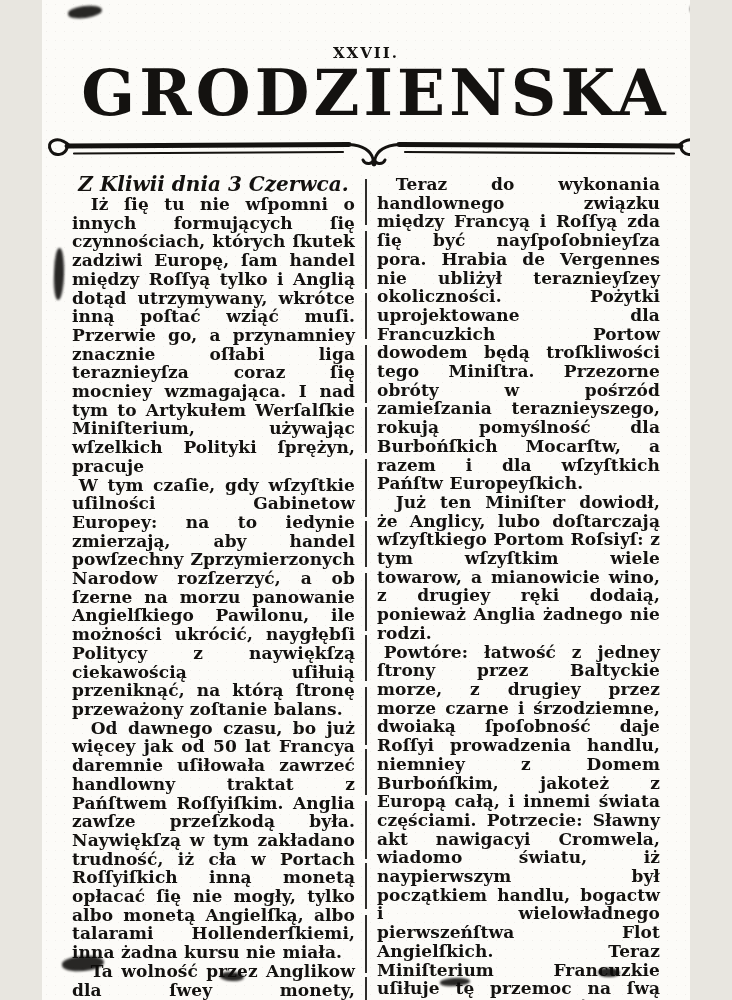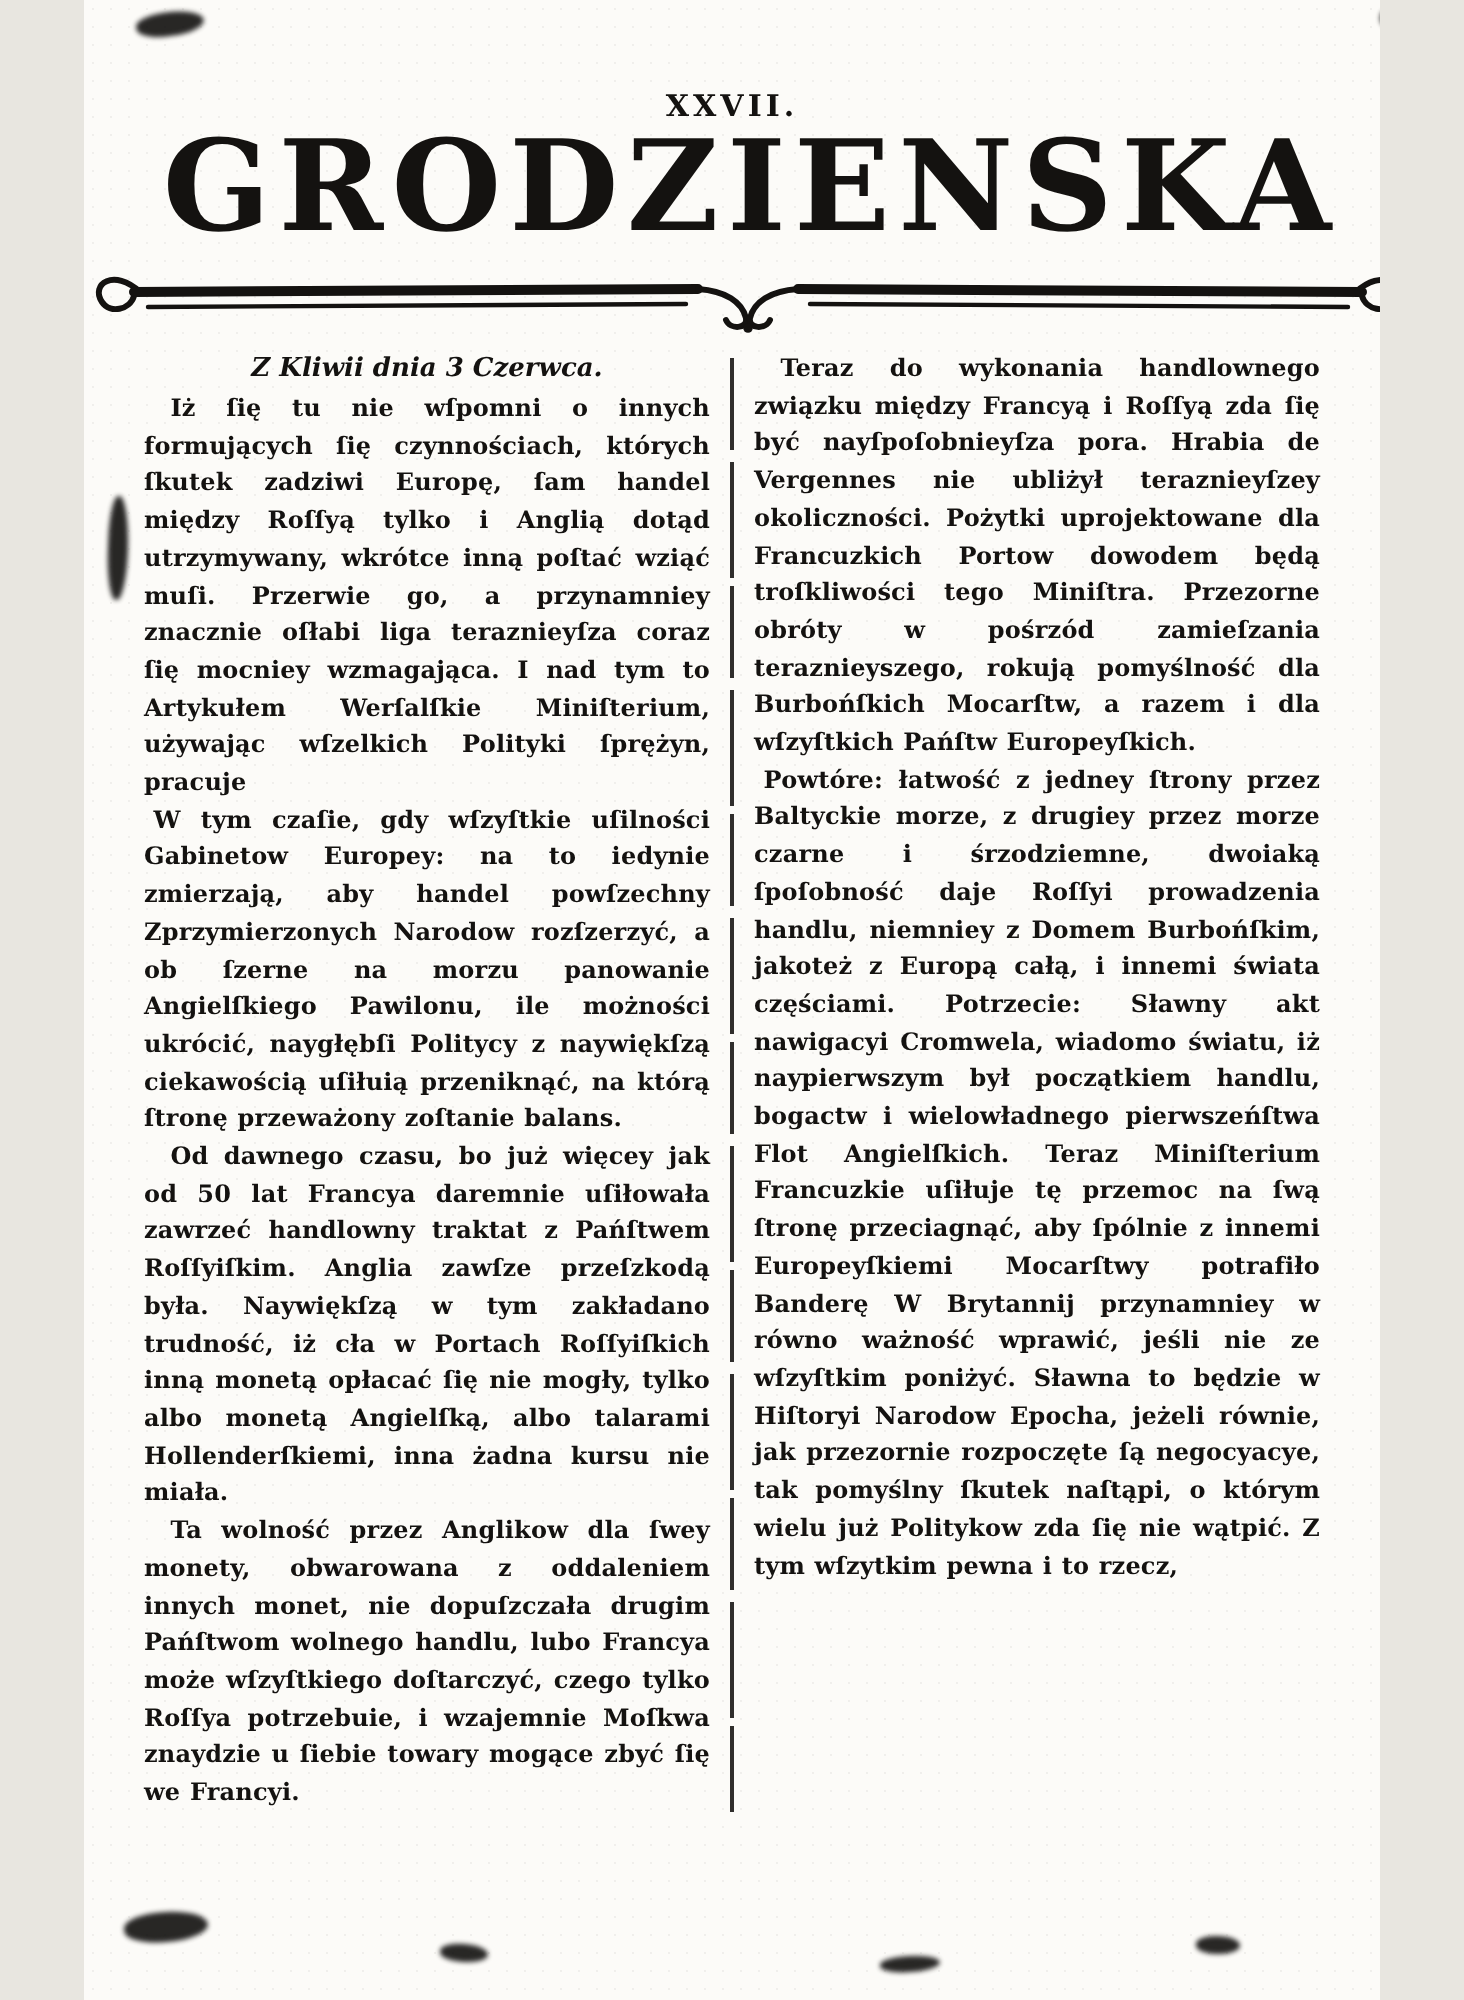--- a/index.html
+++ b/index.html
@@ -55,25 +55,25 @@
       var(--ink) 0px, var(--ink) 46px,
       transparent 46px, transparent 52px,
       var(--ink) 52px, var(--ink) 110px,
       transparent 110px, transparent 114px);
     opacity:.88;
   }
   .col-heading{
     margin:0 0 1px 0;
     text-align:center;
     font-style:italic; font-weight:bold;
-    font-size:13px; line-height:19px;
+    font-size:20px; line-height:19px;
   }
   .body-p{
     margin:0;
-    font-size:12px; line-height:18.7px;
+    font-size:17px; line-height:18.7px;
     font-weight:bold;
     text-align:justify;
     text-indent:1.1em;
     letter-spacing:0.1px;
     word-spacing:0.5px;
   }
   .body-p.flush{ text-indent:0.4em; }
   
   .blob{
     position:absolute; background:#0b0a09;
@@ -127,17 +127,18 @@
       <p class="body-p">Iż ſię tu nie wſpomni o innych formujących ſię czynnościach, których ſkutek zadziwi Europę, ſam handel między Roſſyą tylko i Anglią dotąd utrzymywany, wkrótce inną poſtać wziąć muſi. Przerwie go, a przynamniey znacznie oſłabi liga teraznieyſza coraz ſię mocniey wzmagająca. I nad tym to Artykułem Werſalſkie Miniſterium, używając wſzelkich Polityki ſprężyn, pracuje</p>
       <p class="body-p flush">W tym czaſie, gdy wſzyſtkie uſilności Gabinetow Europey: na to iedynie zmierzają, aby handel powſzechny Zprzymierzonych Narodow rozſzerzyć, a ob ſzerne na morzu panowanie Angielſkiego Pawilonu, ile możności ukrócić, naygłębſi Politycy z naywiękſzą ciekawością uſiłuią przeniknąć, na którą ſtronę przeważony zoſtanie balans.</p>
       <p class="body-p">Od dawnego czasu, bo już więcey jak od 50 lat Francya daremnie uſiłowała zawrzeć handlowny traktat z Pańſtwem Roſſyiſkim. Anglia zawſze przeſzkodą była. Naywiękſzą w tym zakładano trudność, iż cła w Portach Roſſyiſkich inną monetą opłacać ſię nie mogły, tylko albo monetą Angielſką, albo talarami Hollenderſkiemi, inna żadna kursu nie miała.</p>
       <p class="body-p">Ta wolność przez Anglikow dla ſwey monety, obwarowana z oddaleniem innych monet, nie dopuſzczała drugim Pańſtwom wolnego handlu, lubo Francya może wſzyſtkiego doſtarczyć, czego tylko Roſſya potrzebuie, i wzajemnie Moſkwa znaydzie u ſiebie towary mogące zbyć ſię we Francyi.</p>
     </section>
 
     <div class="col-divider"></div>
 
     <section class="col">
       <p class="body-p">Teraz do wykonania handlownego związku między Francyą i Roſſyą zda ſię być nayſpoſobnieyſza pora. Hrabia de Vergennes nie ubliżył teraznieyſzey okoliczności. Pożytki uprojektowane dla Francuzkich Portow dowodem będą troſkliwości tego Miniſtra. Przezorne obróty w pośrzód zamieſzania teraznieyszego, rokują pomyślność dla Burbońſkich Mocarſtw, a razem i dla wſzyſtkich Pańſtw Europeyſkich.</p>
+      <p class="body-p">Już ten Miniſter dowiodł, że Anglicy, lubo doſtarczają wſzyſtkiego Portom Roſsiyſ: z tym wſzyſtkim wiele towarow, a mianowicie wino, z drugiey ręki dodaią, ponieważ Anglia żadnego nie rodzi.</p>
       <p class="body-p flush">Powtóre: łatwość z jedney ſtrony przez Baltyckie morze, z drugiey przez morze czarne i śrzodziemne, dwoiaką ſpoſobność daje Roſſyi prowadzenia handlu, niemniey z Domem Burbońſkim, jakoteż z Europą całą, i innemi świata częściami. Potrzecie: Sławny akt nawigacyi Cromwela, wiadomo światu, iż naypierwszym był początkiem handlu, bogactw i wielowładnego pierwszeńſtwa Flot Angielſkich. Teraz Miniſterium Francuzkie uſiłuje tę przemoc na ſwą ſtronę przeciagnąć, aby ſpólnie z innemi Europeyſkiemi Mocarſtwy potrafiło Banderę W Brytannij przynamniey w równo ważność wprawić, jeśli nie ze wſzyſtkim poniżyć. Sławna to będzie w Hiſtoryi Narodow Epocha, jeżeli równie, jak przezornie rozpoczęte ſą negocyacye, tak pomyślny ſkutek naſtąpi, o którym wielu już Politykow zda ſię nie wątpić. Z tym wſzytkim pewna i to rzecz,</p>
     </section>
   </main>
 
 </div>
 
 </body></html>

